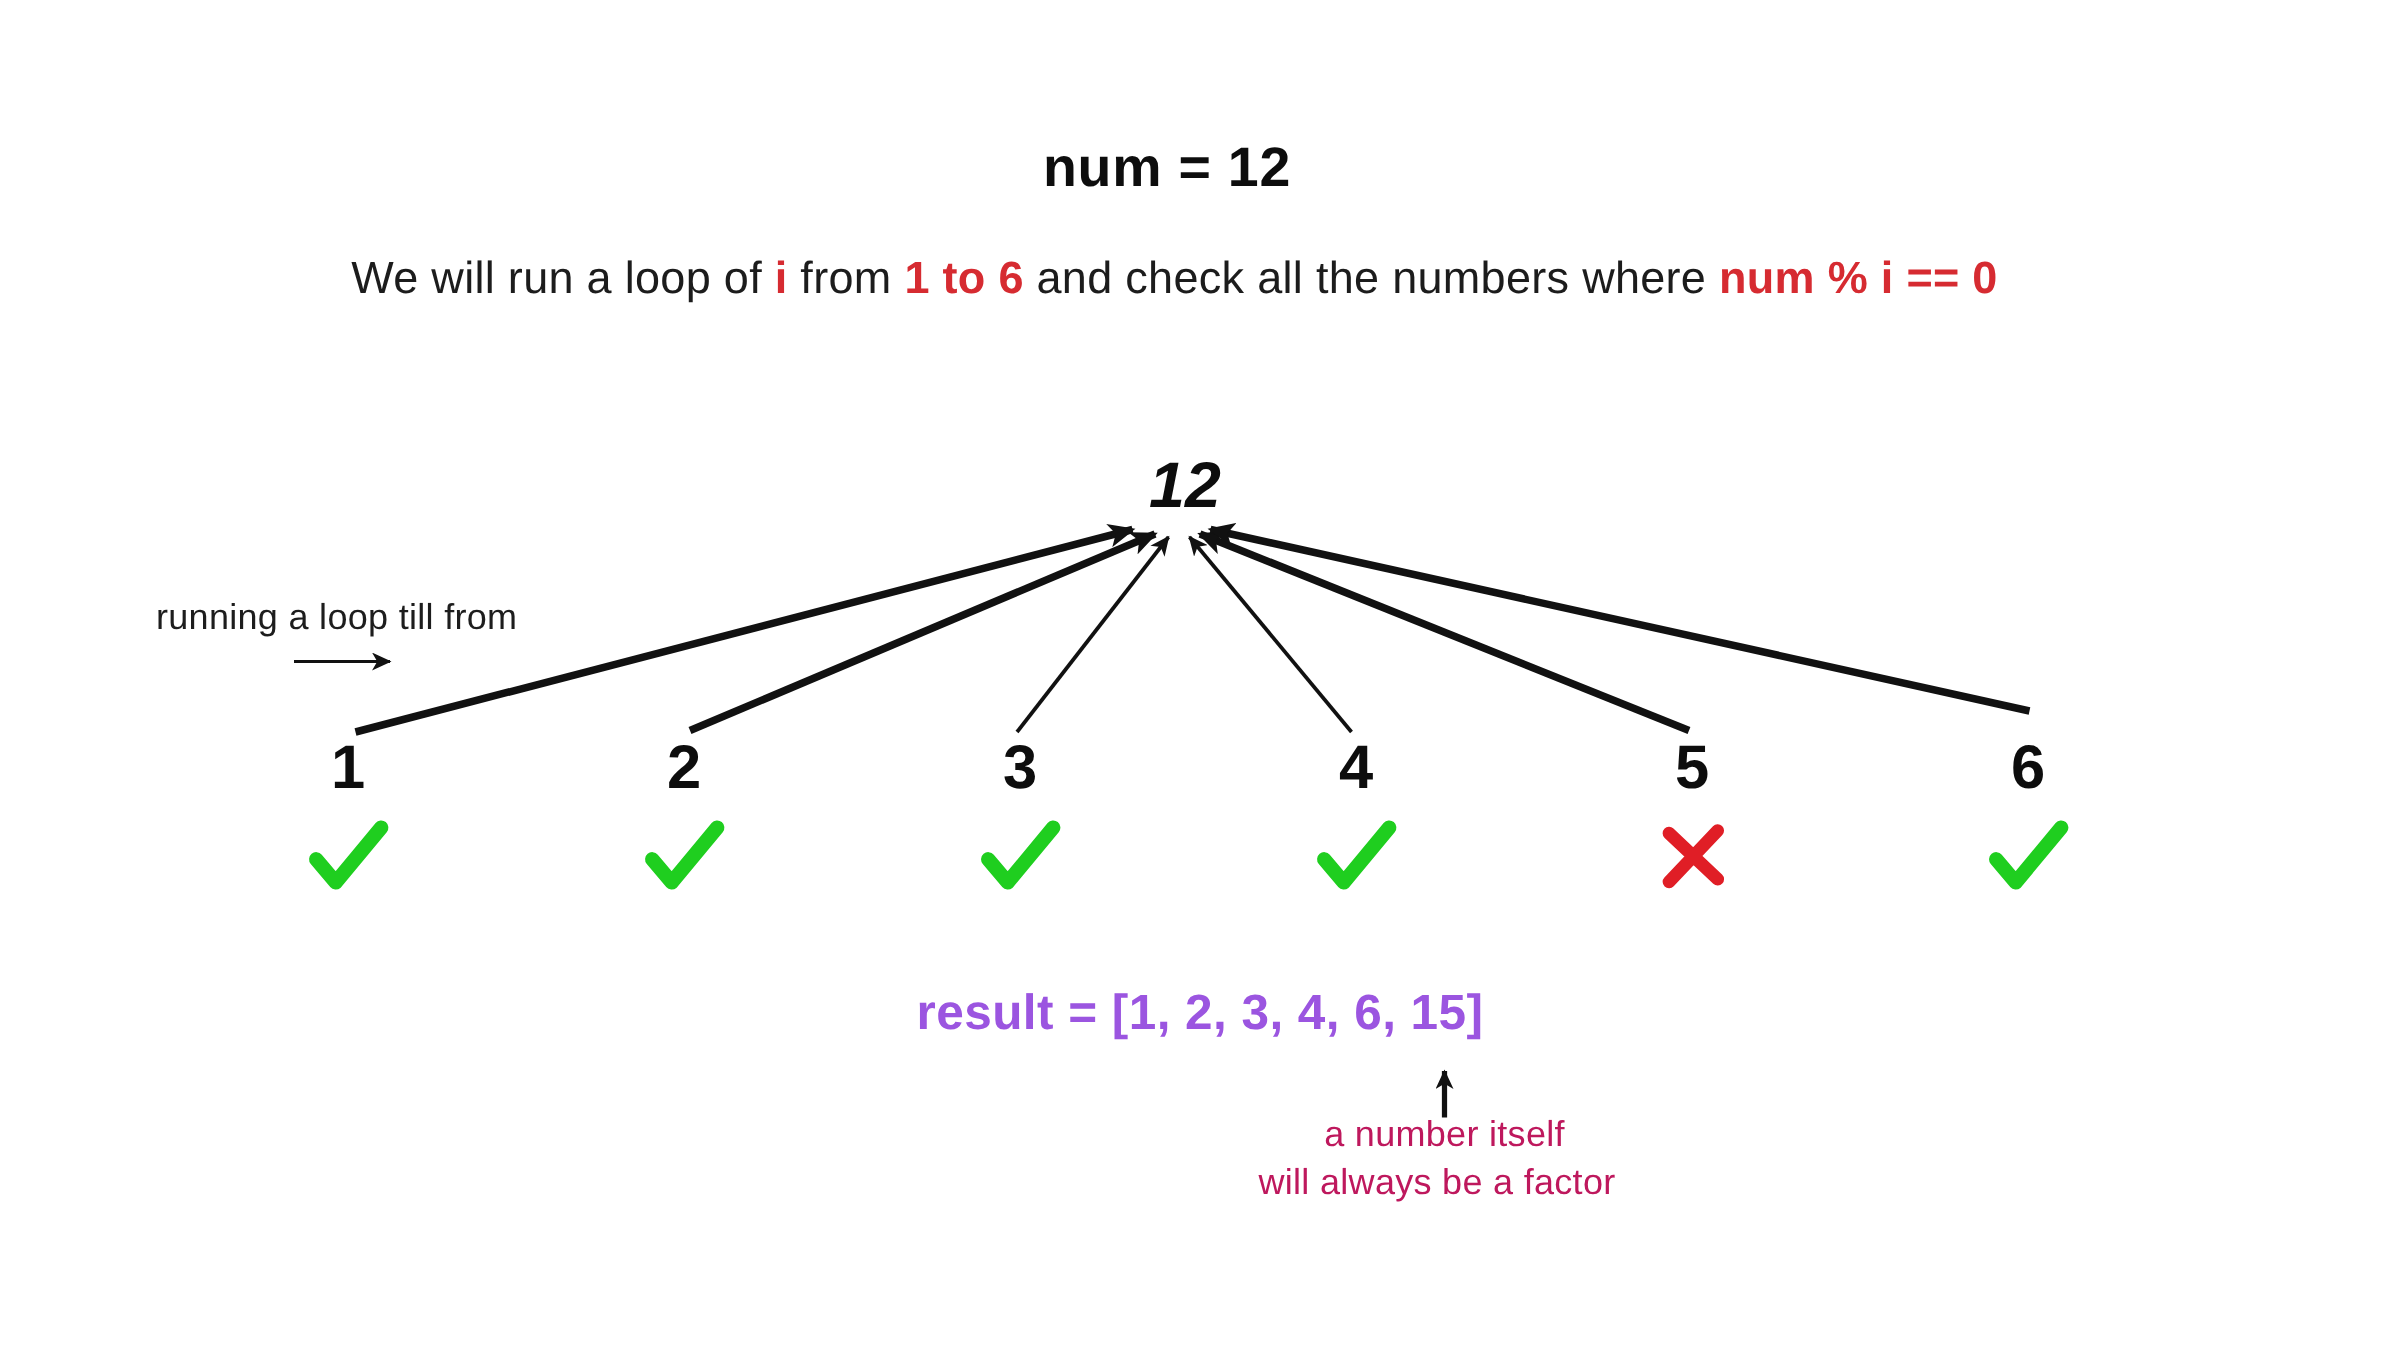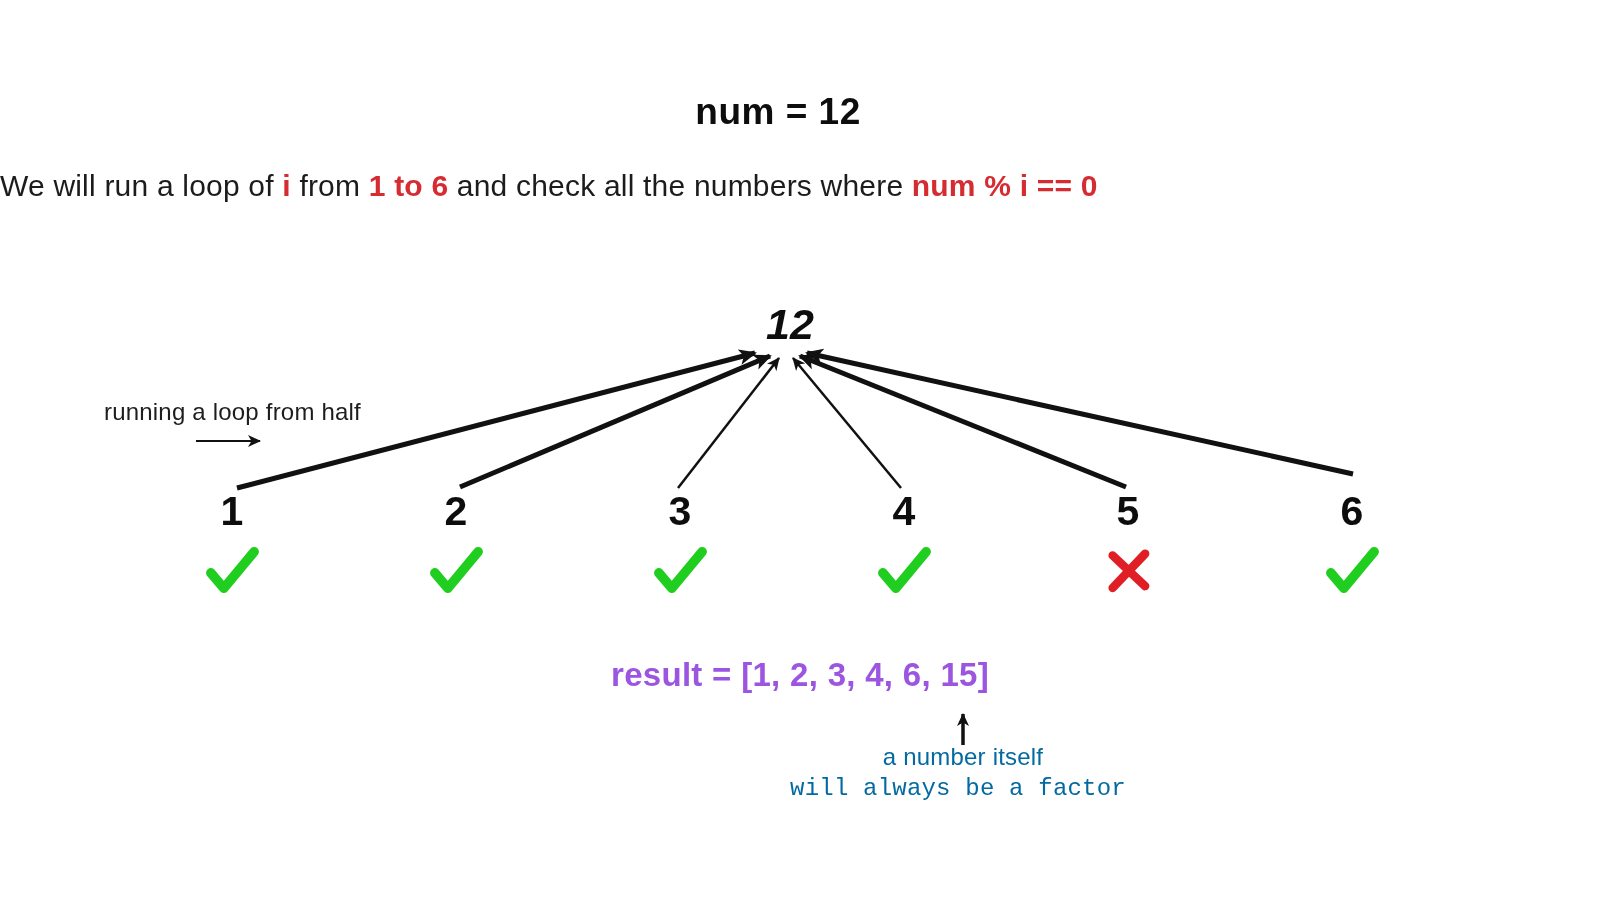--- a/index.html
+++ b/index.html
@@ -12,21 +12,21 @@
   }
   .page { position: relative; width: 1600px; height: 669px; background: #fff; }
 
   .title {
     position: absolute; top: 91px; left: 0; width: 1556px;
     text-align: center; font-size: 37px; font-weight: 700;
     letter-spacing: 0.5px; color: #0d0d0d;
   }
   .subtitle {
     position: absolute; top: 169px; left: 0; width: 1566px;
-    text-align: left; font-size: 30px; font-weight: 400; color: #1c1c1c;
+    text-align: center; font-size: 30px; font-weight: 400; color: #1c1c1c;
     letter-spacing: 0.2px;
   }
   .subtitle .accent { color: var(--red, #d62b31); font-weight: 700; }
 
   .tree-svg { position: absolute; left: 0; top: 0; width: 1600px; height: 900px; }
 
   .root-num {
     position: absolute; top: 303px; left: 790px; transform: translateX(-50%);
     font-size: 43px; font-weight: 700; line-height: 1; color: #0d0d0d; font-style: italic;
   }
@@ -44,24 +44,24 @@
   .factor-mark { margin-top: 13px; height: 52px; }
 
   .result {
     position: absolute; top: 656px; left: 0; width: 1600px;
     text-align: center; font-size: 33px; font-weight: 700;
     color: var(--purple, #9b55e0); letter-spacing: 0.3px;
   }
 
   .footnote-line {
     position: absolute; transform: translateX(-50%);
-    font-size: 24px; font-weight: 400; color: #0369a1; letter-spacing: 0.2px;
+    font-size: 24px; font-weight: 400; color: #be185d; letter-spacing: 0.2px;
   }
   #footnote1 { left: 963px; top: 743px; }
-  #footnote2 { left: 958px; top: 775px; font-family: Liberation Mono, monospace; }
+  #footnote2 { left: 958px; top: 775px; }
 </style>
 </head>
 <body>
 
 <div class="page">
 
   <h1 class="title">num = 12</h1>
 
   <p class="subtitle"><span class="plain">We will run a loop of </span><span class="accent">i</span><span class="plain"> from </span><span class="accent">1 to 6</span><span class="plain"> and check all the numbers where </span><span class="accent">num % i == 0</span></p>
 
@@ -82,21 +82,21 @@
     <line x1="1126" y1="487" x2="800" y2="356" stroke="#111" stroke-width="5" marker-end="url(#ah-big)"></line>
     <line x1="1353" y1="474" x2="807" y2="353" stroke="#111" stroke-width="5" marker-end="url(#ah-big)"></line>
 
     <line x1="196" y1="441" x2="260" y2="441" stroke="#111" stroke-width="2" marker-end="url(#ah-small)"></line>
 
     <line x1="963" y1="745" x2="963" y2="714" stroke="#111" stroke-width="3.5" marker-end="url(#ah-small)"></line>
   </svg>
 
   <div class="root-num">12</div>
 
-  <div class="loop-note">running a loop from half</div>
+  <div class="loop-note">running a loop till from</div>
 
   <div id="factors">
       <div class="factor-col" style="left: 232px;">
         <div class="factor-num">1</div>
         <div class="factor-mark"><svg width="58" height="50" viewBox="0 0 60 52">
             <path d="M8 29 L21.5 45 L53 7" fill="none" stroke="#1fce1f" stroke-width="10" stroke-linecap="round" stroke-linejoin="round"></path>
           </svg></div>
       </div>
       <div class="factor-col" style="left: 456px;">
         <div class="factor-num">2</div>

